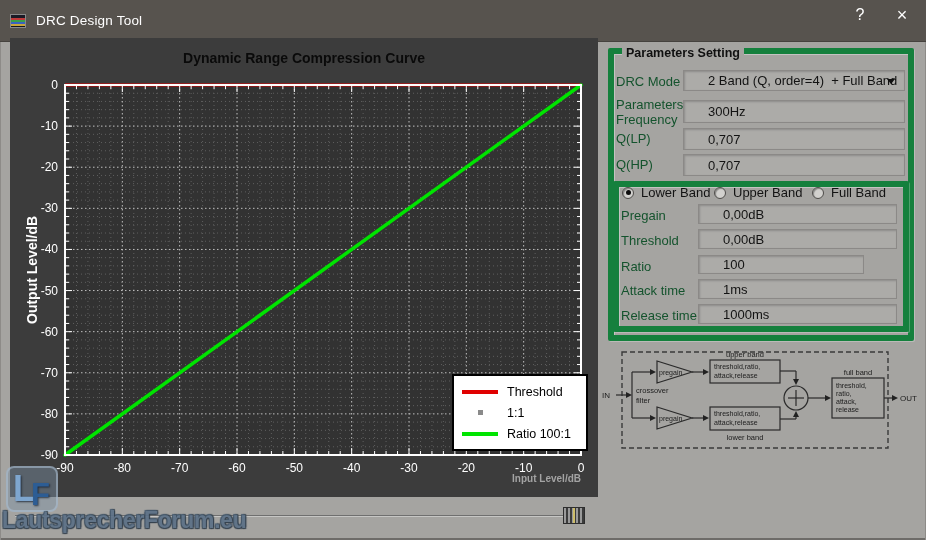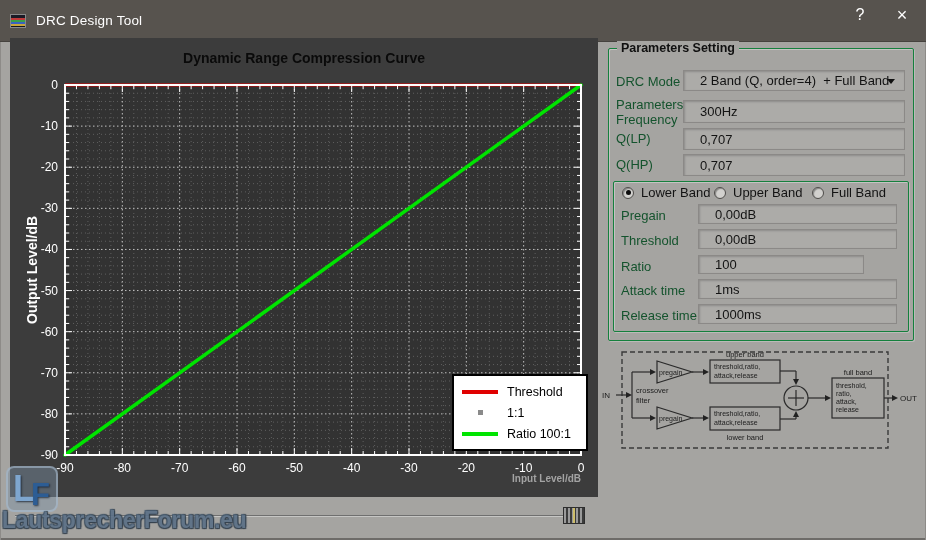--- a/index.html
+++ b/index.html
@@ -54,32 +54,32 @@
   }
   .legend {
     position:absolute; left:442px; top:336px; width:136px;
     background:#fff; border:2px solid #000; padding:5px 0;
   }
   .legend-row { display:flex; align-items:center; height:21px; padding:0 8px; }
   .legend-swatch { width:36px; display:flex; align-items:center; justify-content:center; margin-right:9px; flex:none; }
   .legend-label { font-size:12.5px; color:#000; }
   
   .groupbox {
-    position:absolute; border:1px solid #15803d; border-radius:2px;
+    position:absolute; border:6px solid #15803d; border-radius:2px;
     box-shadow: inset 1px 1px 0 rgba(255,255,255,.35), 1px 1px 0 rgba(255,255,255,.25);
   }
   .gb-label {
     position:absolute; top:-8px; left:8px; background:#a5a4a1;
     padding:0 4px; font-weight:bold; font-size:12.5px; color:#101010; white-space:nowrap;
   }
   .row-label { position:absolute; font-size:13px; color:#14532d; line-height:15px; }
   .field {
     position:absolute; background:#acaba8; border:1px solid #8b8987;
     box-shadow: inset 1px 1px 2px rgba(0,0,0,.18);
-    font-size:13px; color:#131313; display:flex; align-items:center; padding-left:16px;
+    font-size:13px; color:#131313; display:flex; align-items:center; padding-left:24px;
     white-space:pre;
   }
   .dropdown { cursor:default; }
   .dd-arrow {
     position:absolute; right:9px; top:50%; margin-top:-2px;
     width:0; height:0; border-left:4px solid transparent; border-right:4px solid transparent;
     border-top:5px solid #111;
   }
   .radio-item { position:absolute; display:flex; align-items:center; }
   .radio {

